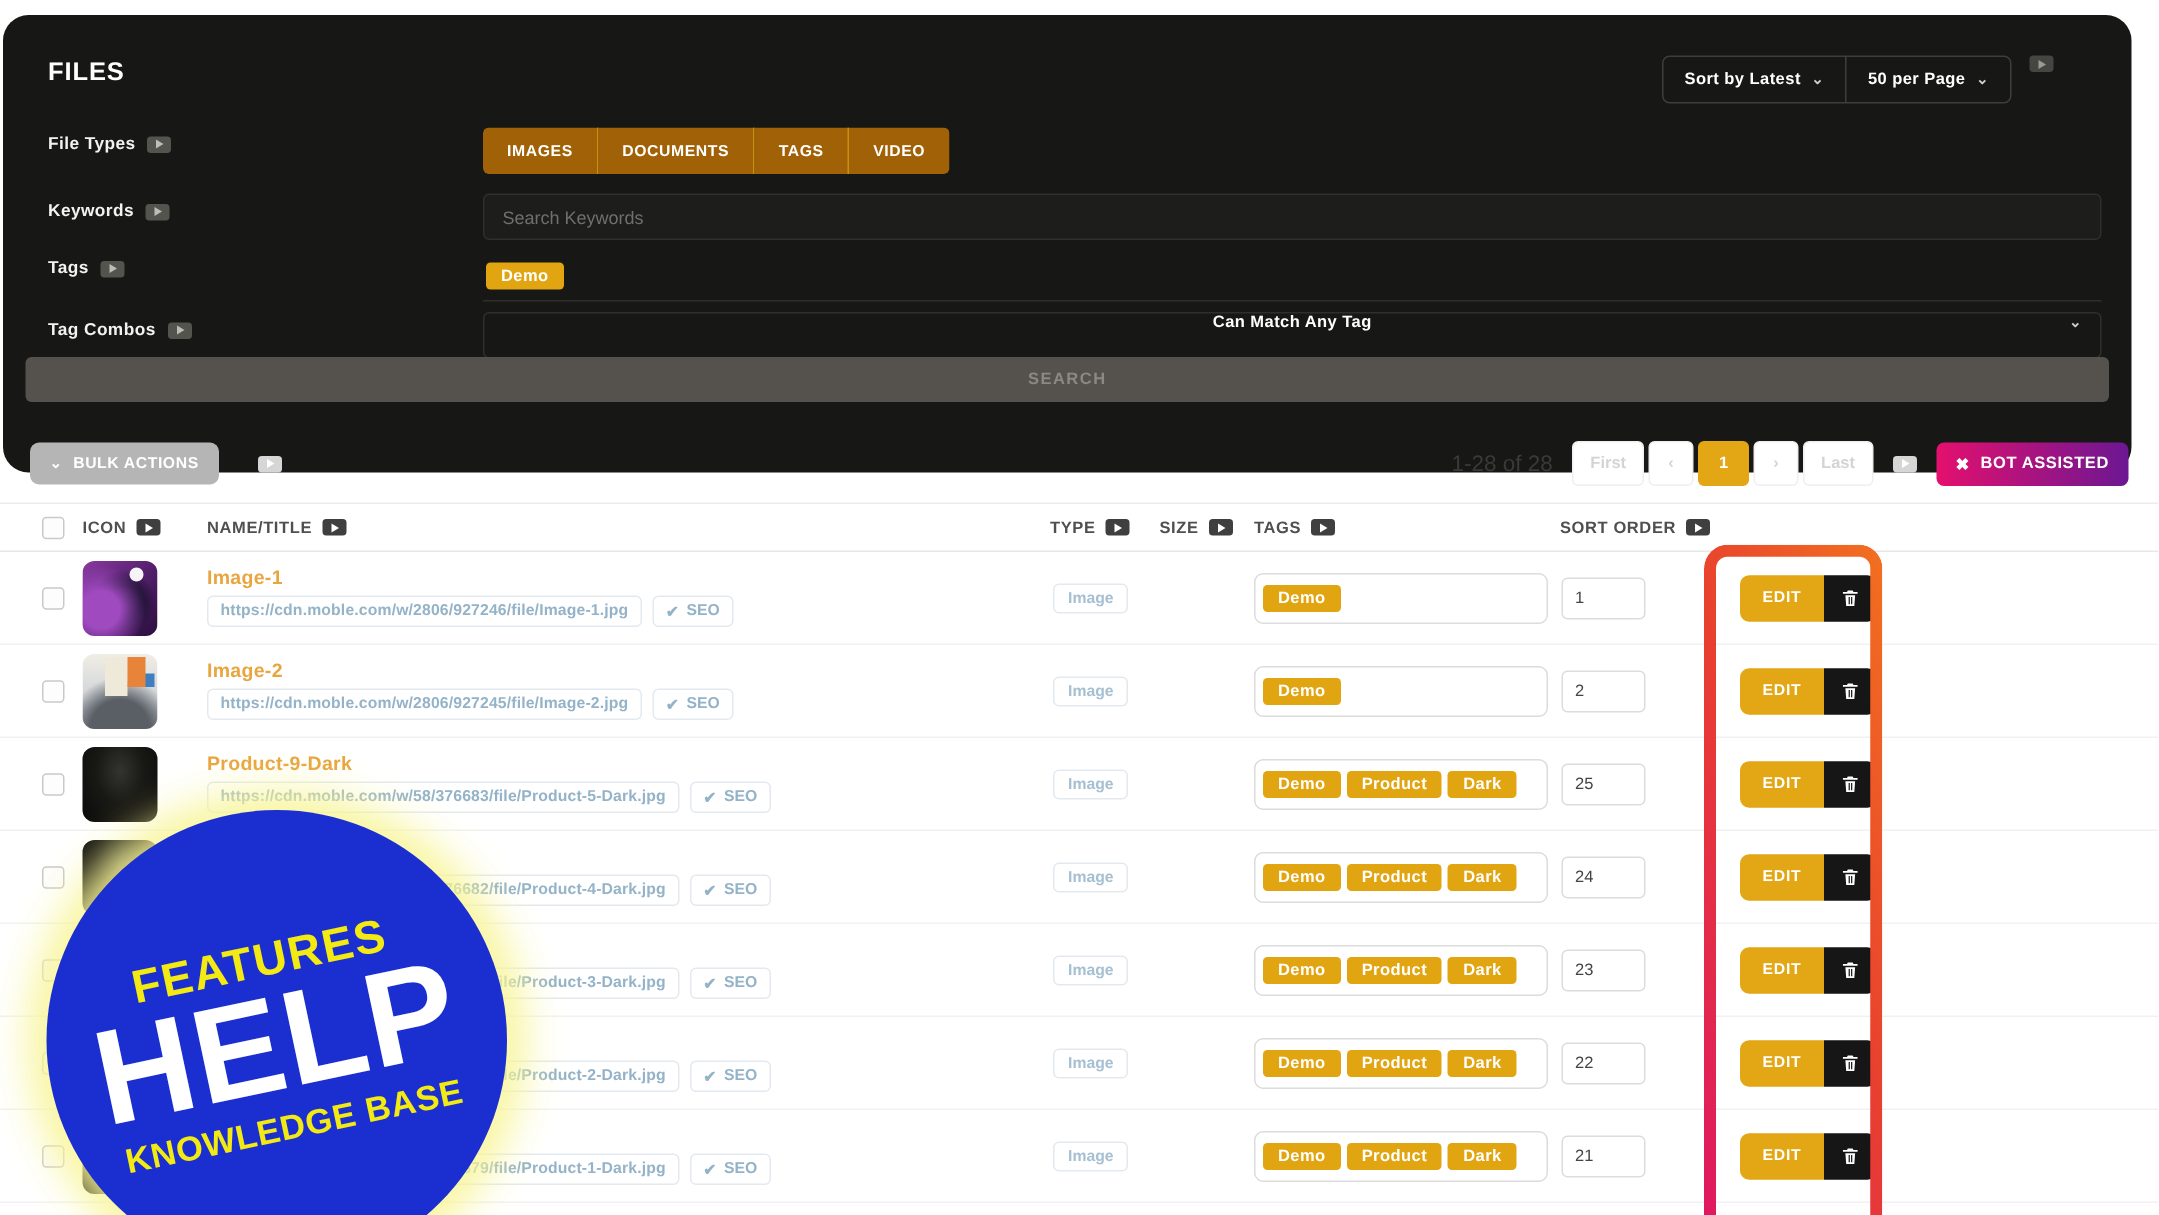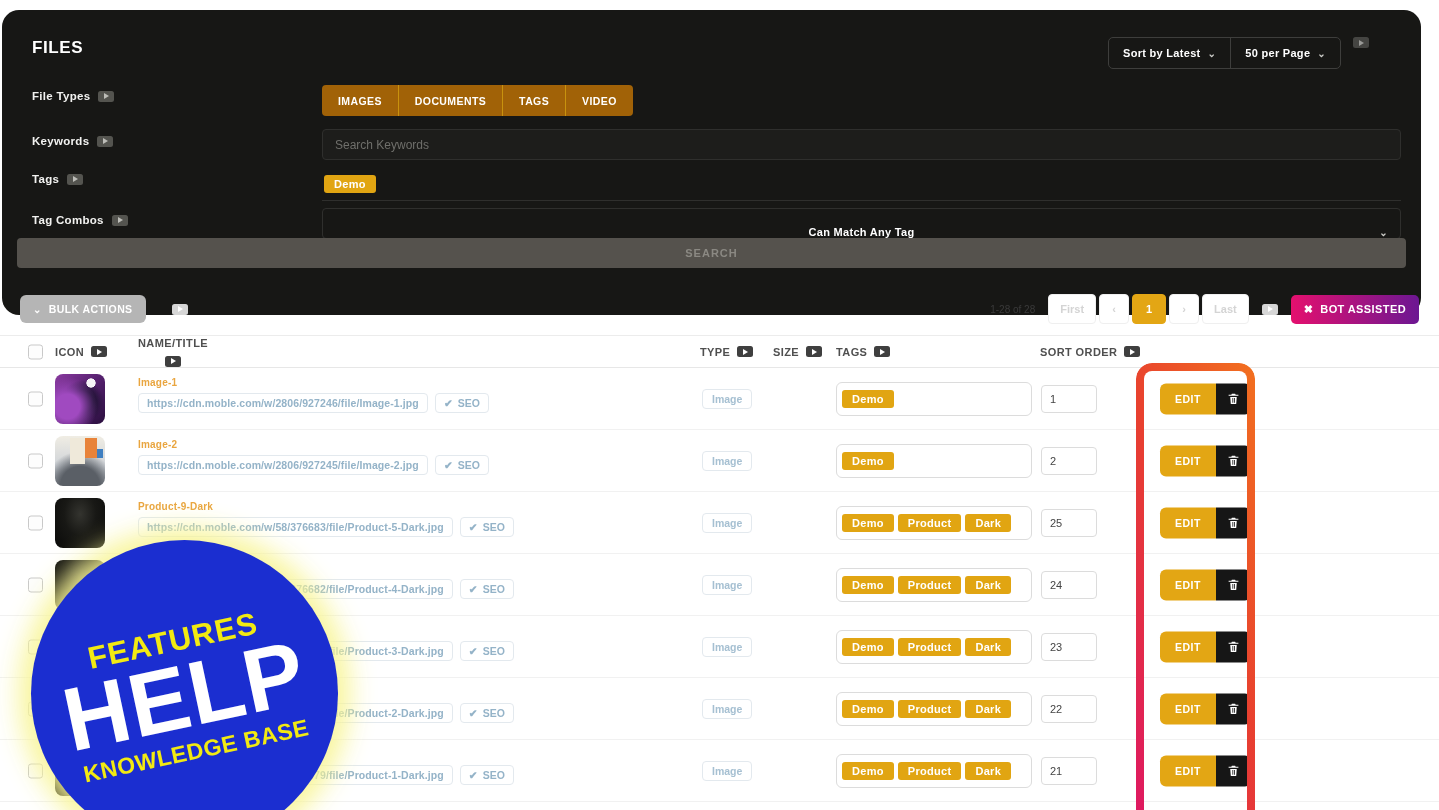--- a/index.html
+++ b/index.html
@@ -62,21 +62,21 @@
   .tags-bar {
     height:34px; border-bottom:1px solid #2f2f2d; display:flex; align-items:center; padding:0 2px;
   }
   .chip {
     background:#e1a512; color:#fff; font-size:11px; font-weight:bold; letter-spacing:.3px;
     padding:3px 10px; border-radius:3px; display:inline-block;
   }
 
   .combo-select {
     height:31px; border:1px solid #2f2f2d; border-radius:4px; position:relative;
-    display:flex; align-items:flex-end; justify-content:center;
+    display:flex; align-items:flex-start; justify-content:center;
     color:#fff; font-size:11px; font-weight:bold; cursor:pointer; letter-spacing:.3px;
   }
   .combo-select .chev { position:absolute; right:12px; }
 
   .search-btn {
     position:absolute; left:15px; right:15px; top:228px; height:30px;
     background:#55524d; border:none; border-radius:4px; cursor:pointer;
     color:#8b8983; font-family:inherit; font-size:11px; font-weight:bold; letter-spacing:1px;
   }
 
@@ -86,21 +86,21 @@
     display:flex; justify-content:space-between; align-items:center;
   }
   .toolbar-left { display:flex; align-items:center; gap:26px; }
   .bulk-btn {
     background:#b5b5b5; border:none; border-radius:6px; cursor:pointer; height:28px; padding:0 13px;
     color:#fff; font-family:inherit; font-size:10.5px; font-weight:bold; letter-spacing:.4px;
     display:flex; align-items:center; gap:7px;
   }
   .bulk-btn .chev { color:#fff; }
   .toolbar-right { display:flex; align-items:center; gap:13px; }
-  .pag-summary { color:#3a3a3a; font-size:10px; }
+  .pag-summary { color:#3a3a3a; font-size:15px; }
   .pag-group { display:flex; gap:3px; }
   .pag-btn {
     min-width:30px; height:30px; padding:0 11px; background:#fff; cursor:pointer;
     border:1px solid #efefef; border-radius:4px;
     color:#d4d4d4; font-family:inherit; font-size:11px; font-weight:bold;
   }
   .pag-btn.active { background:#e3a614; border-color:#e3a614; color:#fff; min-width:34px; }
   .bot-btn {
     height:29px; padding:0 13px; border:none; border-radius:5px; cursor:pointer;
     background:linear-gradient(90deg,#e4106e 0%,#6c1792 100%);
@@ -139,21 +139,21 @@
       linear-gradient(#e8833a,#e8833a) 78% 6%/24% 40% no-repeat,
       linear-gradient(#3f7fc1,#3f7fc1) 95% 32%/14% 18% no-repeat,
       linear-gradient(#efe9da,#efe9da) 42% 8%/30% 52% no-repeat,
       radial-gradient(circle at 50% 100%, #5a5f66 0 35%, rgba(90,95,102,0) 62%),
       linear-gradient(180deg,#f0ede4 0%,#cfd3d8 60%,#969ba2 100%);
   }
   .thumb-dark {
     background: radial-gradient(ellipse at 50% 32%, #34342f 0%, #181815 45%, #0a0a09 100%);
   }
   .name-block { position:absolute; left:138px; top:9px; }
-  .fname { color:#e9a53f; font-size:10px; font-weight:bold; letter-spacing:.2px; }
+  .fname { color:#e9a53f; font-size:13px; font-weight:bold; letter-spacing:.2px; }
   .url-line { display:flex; gap:7px; margin-top:5px; }
   .url-chip {
     border:1px solid #e3e9ee; border-radius:4px; padding:3px 8px;
     color:#94b3c8; font-size:10.5px; font-weight:bold; letter-spacing:.1px; cursor:pointer;
   }
   .seo-chip {
     border:1px solid #e3e9ee; border-radius:4px; padding:3px 8px;
     color:#94b3c8; font-size:10.5px; font-weight:bold; display:inline-flex; gap:5px; cursor:pointer;
   }
   .type-badge {
@@ -290,21 +290,21 @@
   </div>
 </div>
 
 <div class="table">
   <div class="thead">
     <input type="checkbox" class="cb" style="">
     <span class="hcell" style="left:55px;">
         <span>ICON</span>
         <span class="pi pi-head"></span>
       </span>
-    <span class="hcell" style="left:138px;flex-direction:column;">
+    <span class="hcell" style="left:138px;">
         <span>NAME/TITLE</span>
         <span class="pi pi-head"></span>
       </span>
     <span class="hcell" style="left:700px;">
         <span>TYPE</span>
         <span class="pi pi-head"></span>
       </span>
     <span class="hcell" style="left:773px;">
         <span>SIZE</span>
         <span class="pi pi-head"></span>

